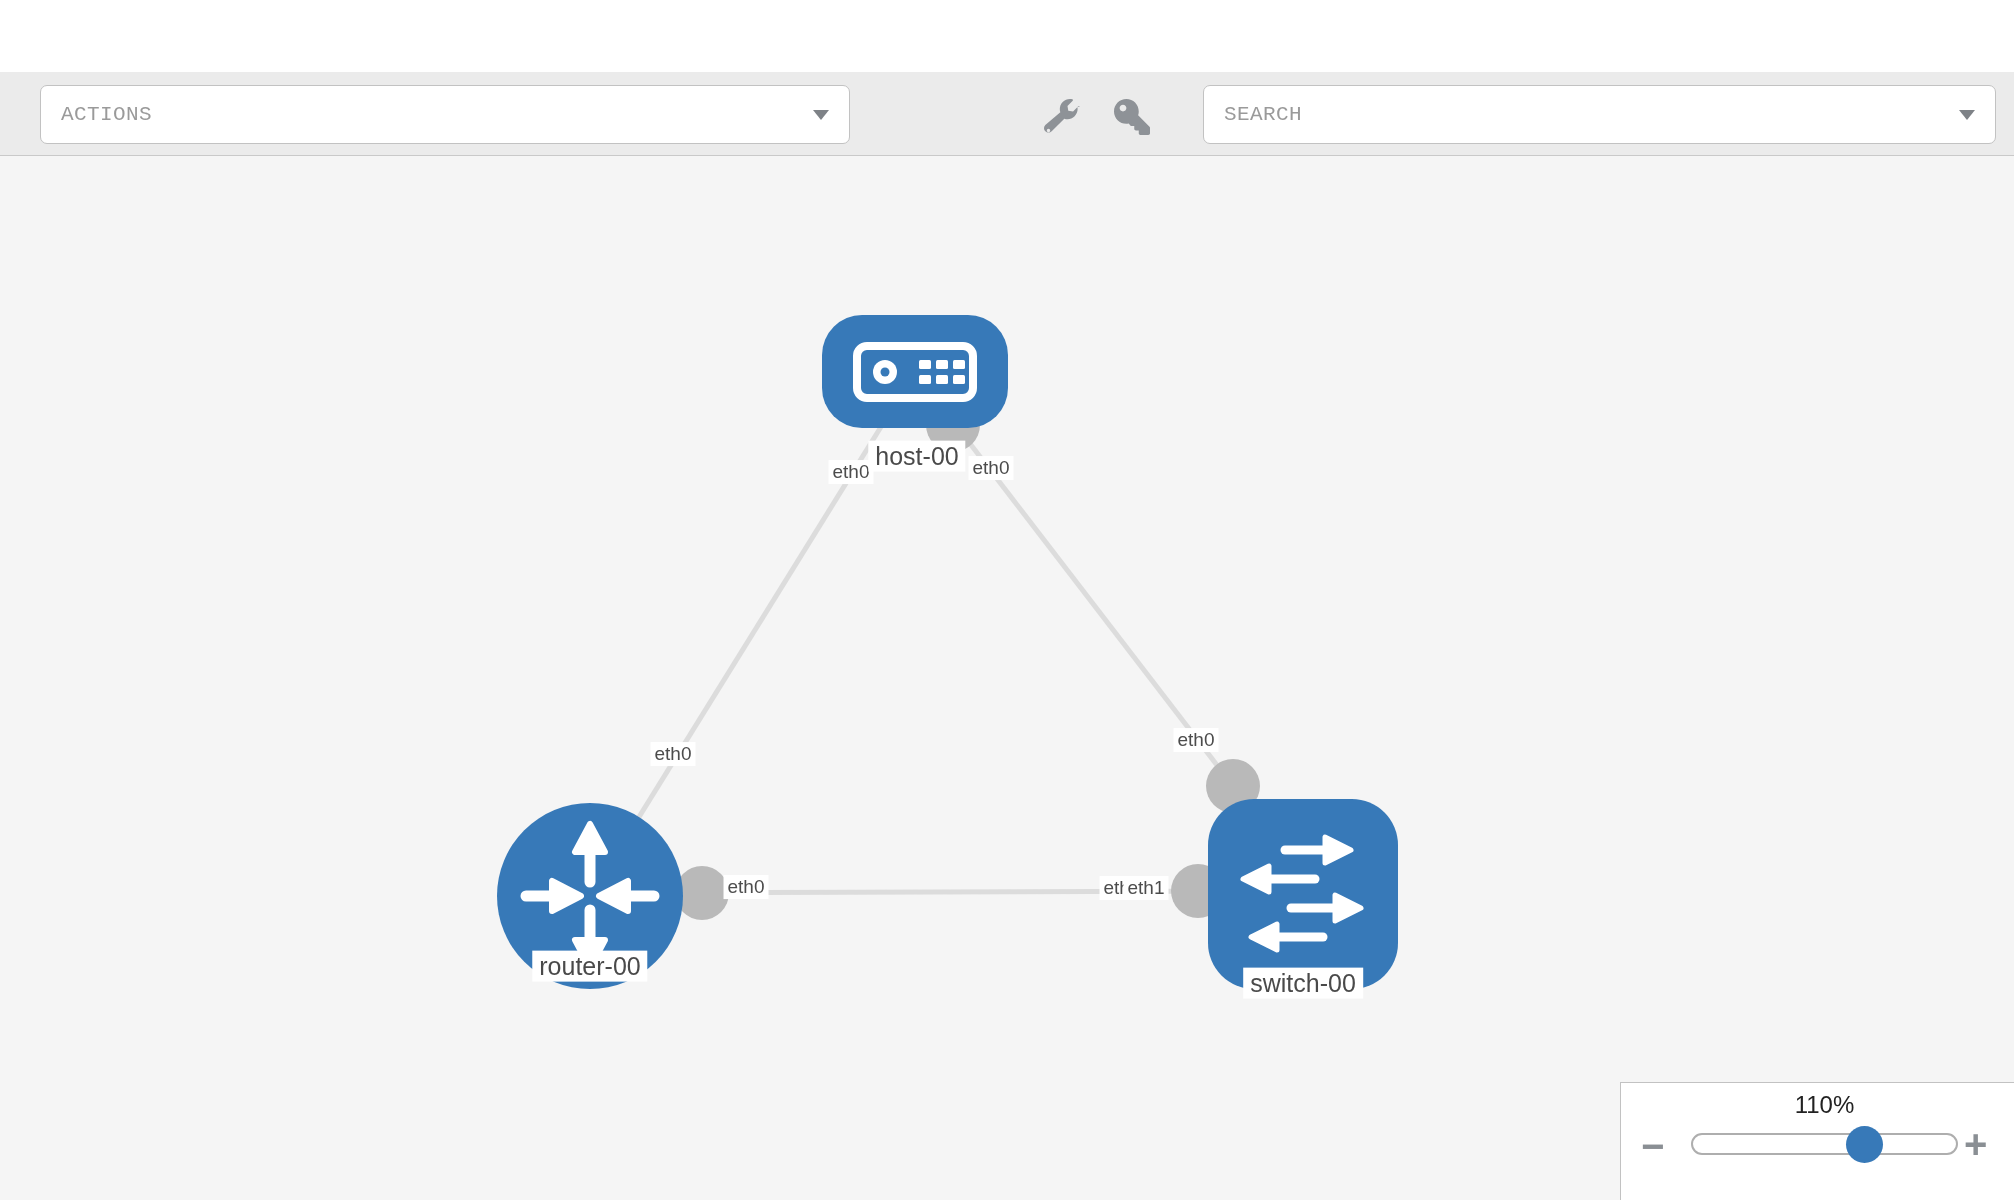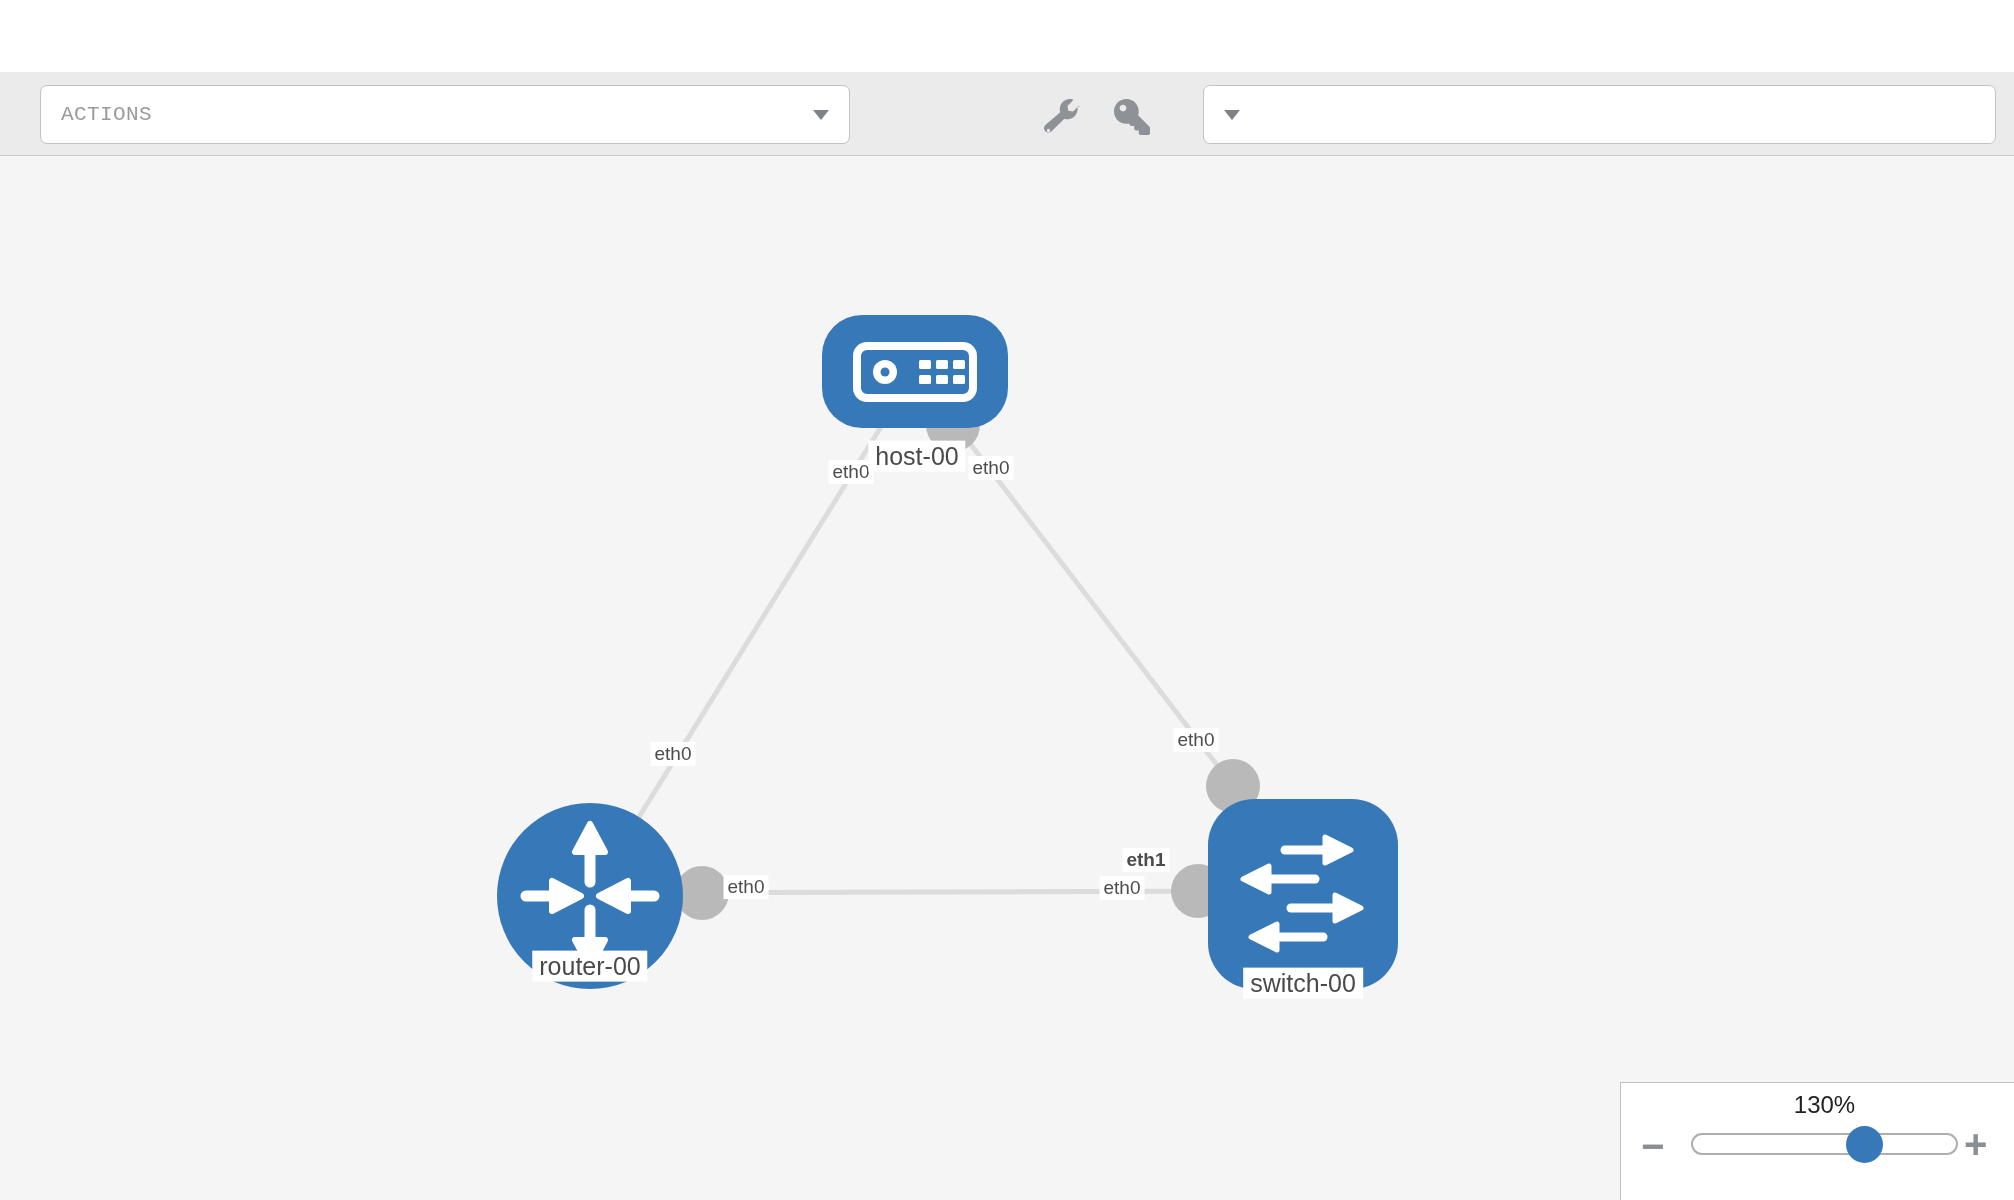--- a/index.html
+++ b/index.html
@@ -98,20 +98,21 @@
 
     <button class="tool-icon-btn" style="left:1114px;">
       <svg width="36" height="36" viewBox="0 0 512 512">
         <g transform="translate(512,0) scale(-1,1)">
           <path fill="#8e9297" d="M512 176.001C512 273.203 433.202 352 336 352c-11.22 0-22.19-1.062-32.827-3.069l-24.012 27.014A23.999 23.999 0 0 1 261.223 384H224v40c0 13.255-10.745 24-24 24h-40v40c0 13.255-10.745 24-24 24H24c-13.255 0-24-10.745-24-24v-78.059c0-6.365 2.529-12.47 7.029-16.971l161.802-161.802C163.108 213.814 160 195.271 160 176 160 78.798 238.797.001 335.999 0 433.488-.001 512 78.511 512 176.001zM336 128c0 26.51 21.49 48 48 48s48-21.49 48-48-21.49-48-48-48-48 21.49-48 48z"></path>
         </g>
       </svg>
     </button>
 
     <div class="select-box" style="left:1203px; width:793px;">
+      <span class="select-label">SEARCH</span>
       <span class="caret"></span>
     </div>
   </div>
 
   <div class="canvas">
     <svg width="2014" height="1044" viewBox="0 0 2014 1044">
 
       <g stroke="#dcdcdc" stroke-width="5">
         <line x1="590" y1="740" x2="915" y2="216"></line>
         <line x1="915" y1="216" x2="1233" y2="630"></line>
@@ -171,27 +172,27 @@
 
     <div class="lbl node-lbl" style="left:917px; top:300px; z-index:10;">host-00</div>
     <div class="lbl" style="left:851px; top:316px; z-index:9;">eth0</div>
     <div class="lbl" style="left:991px; top:312px; z-index:9;">eth0</div>
 
     <div class="lbl" style="left:673px; top:598px;">eth0</div>
     <div class="lbl" style="left:1196px; top:584px;">eth0</div>
 
     <div class="lbl" style="left:746px; top:731px;">eth0</div>
     <div class="lbl" style="left:1122px; top:732px; z-index:5;">eth0</div>
-    <div class="lbl" style="left:1146px; top:704px; z-index:6;font-weight:bold;">eth1</div>
+    <div class="lbl" style="left:1146px; top:732px; z-index:6;">eth1</div>
 
     <div class="lbl node-lbl" style="left:590px; top:810px;text-align:right;">router-00</div>
     <div class="lbl node-lbl" style="left:1303px; top:827px;">switch-00</div>
   </div>
 
   <div class="zoom-panel">
-    <div class="zoom-value">130%</div>
+    <div class="zoom-value">110%</div>
     <button class="zoom-minus">−</button>
     <div class="zoom-track"></div>
     <div class="zoom-thumb"></div>
     <button class="zoom-plus">+</button>
   </div>
 
 </div>
 
 </body></html>

